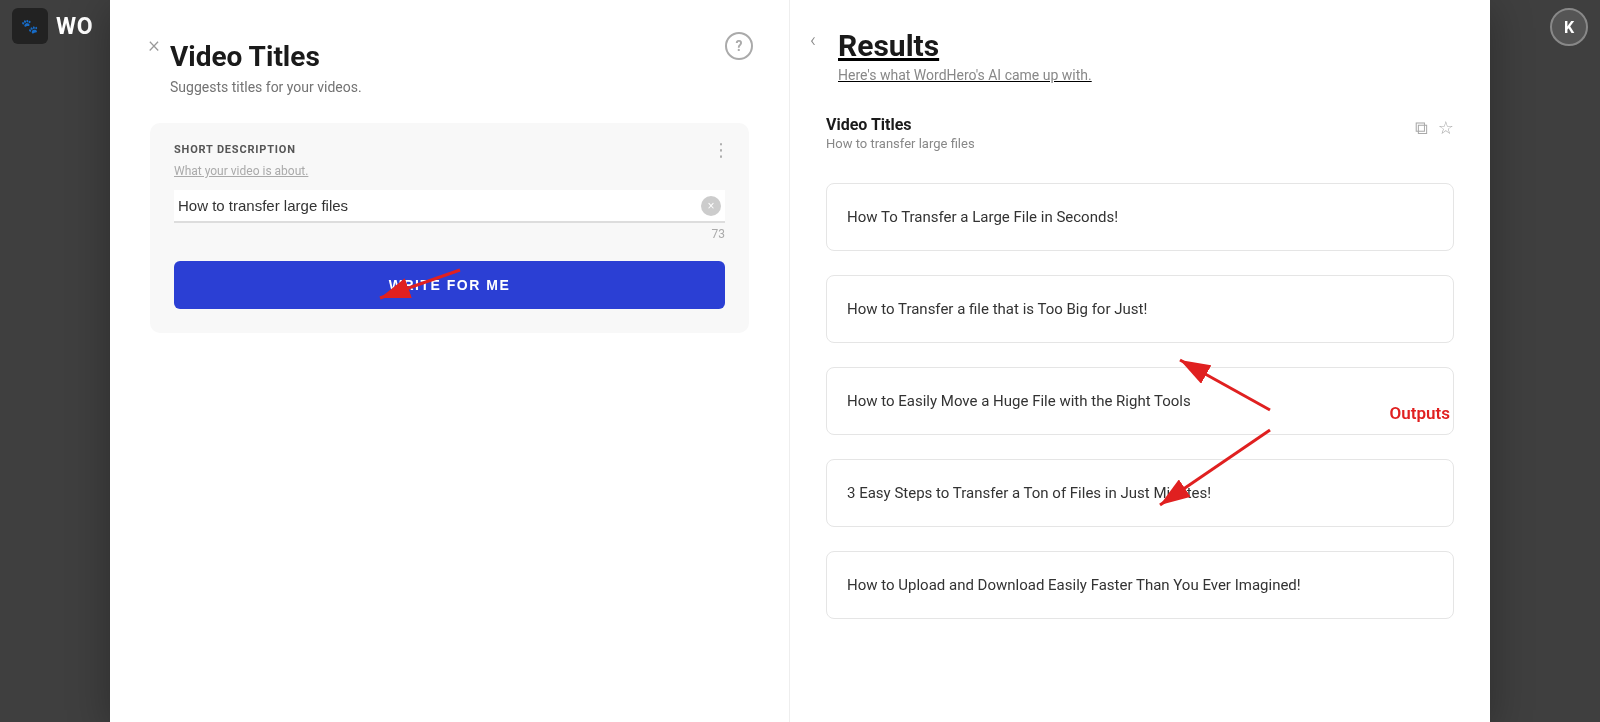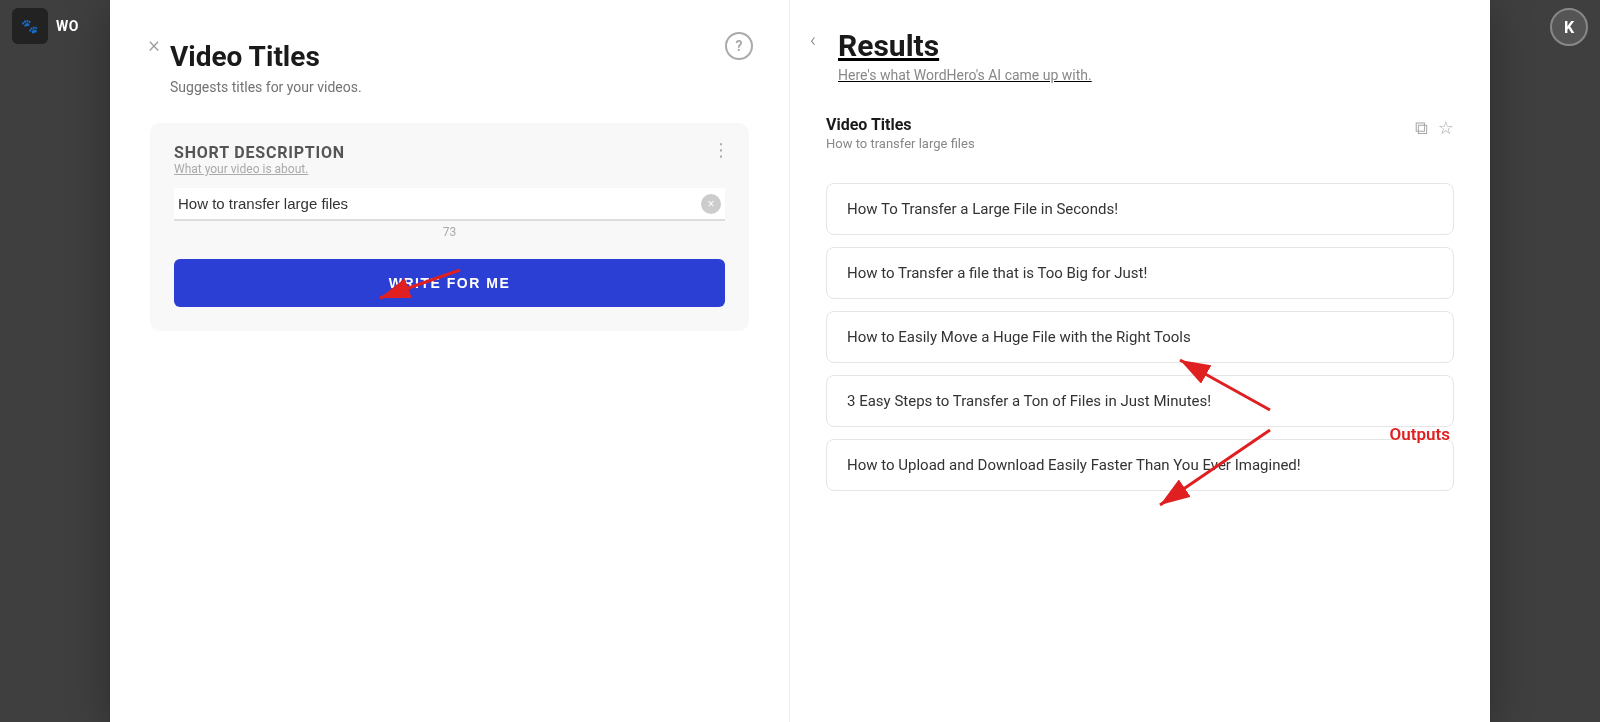--- a/index.html
+++ b/index.html
@@ -101,26 +101,26 @@
       position: absolute;
       top: 16px;
       right: 18px;
       color: #aaa;
       font-size: 18px;
       cursor: pointer;
       letter-spacing: 1px;
     }
 
     .field-label {
-      font-size: 16px;
+      font-size: 11px;
       font-weight: 700;
       color: #555;
       letter-spacing: 0.8px;
       text-transform: uppercase;
-      margin-bottom: 0;
+      margin-bottom: 8px;
     }
 
     .field-hint {
       font-size: 12px;
       color: #aaa;
       margin-bottom: 12px;
       text-decoration: underline;
     }
 
     .text-input-wrapper {
@@ -151,21 +151,21 @@
       color: #fff;
       border: none;
       cursor: pointer;
       display: flex;
       align-items: center;
       justify-content: center;
       font-size: 12px;
     }
 
     .char-count {
-      text-align: center;
+      text-align: right;
       font-size: 12px;
       color: #aaa;
       margin-top: 4px;
     }
 
     .write-btn {
       width: 100%;
       background: #2b3fd4;
       color: #fff;
       border: none;
@@ -245,22 +245,22 @@
     .toolbar-icon {
       cursor: pointer;
       color: #aaa;
       font-size: 18px;
     }
 
     .result-card {
       background: #fff;
       border: 1px solid #e5e5e5;
       border-radius: 8px;
-      padding: 16px 20px;
-      margin-bottom: 12px;
+      padding: 24px 20px;
+      margin-bottom: 24px;
       font-size: 15px;
       color: #333;
       cursor: pointer;
       position: relative;
     }
 
     .outputs-label {
       position: absolute;
       color: #e02020;
       font-size: 17px;
@@ -286,21 +286,21 @@
       display: flex;
       align-items: center;
       justify-content: center;
       color: #fff;
       font-size: 14px;
     }
 
     .app-name {
       color: #fff;
       font-weight: 700;
-      font-size: 14px;
+      font-size: 23px;
       letter-spacing: 0.5px;
     }
 
     .top-bar-right {
       position: absolute;
       top: 8px;
       right: 12px;
     }
 
     .avatar {
@@ -403,21 +403,21 @@
     <div class="result-card">
       <span>3 Easy Steps to Transfer a Ton of Files in Just Minutes!</span>
     </div>
 
     <div class="result-card">
       <span>How to Upload and Download Easily Faster Than You Ever Imagined!</span>
     </div>
 
     <div style="position:absolute;top:0;left:0;width:100%;height:100%;pointer-events:none;overflow:hidden;">
 
-      <div class="outputs-label" style="top:424px;right:40px;margin-left:12px;">Outputs</div>
+      <div class="outputs-label" style="top:403px;right:40px;margin-left:12px;">Outputs</div>
 
       <svg style="position:absolute;inset:0;width:100%;height:100%;overflow:visible;">
         <defs>
           <marker id="ah1" markerWidth="10" markerHeight="7" refX="10" refY="3.5" orient="auto">
             <polygon points="0 0, 10 3.5, 0 7" fill="#e02020"></polygon>
           </marker>
           <marker id="ah2" markerWidth="10" markerHeight="7" refX="10" refY="3.5" orient="auto">
             <polygon points="0 0, 10 3.5, 0 7" fill="#e02020"></polygon>
           </marker>
         </defs>

